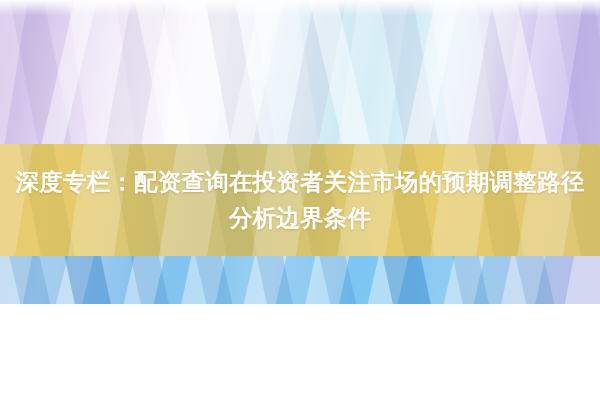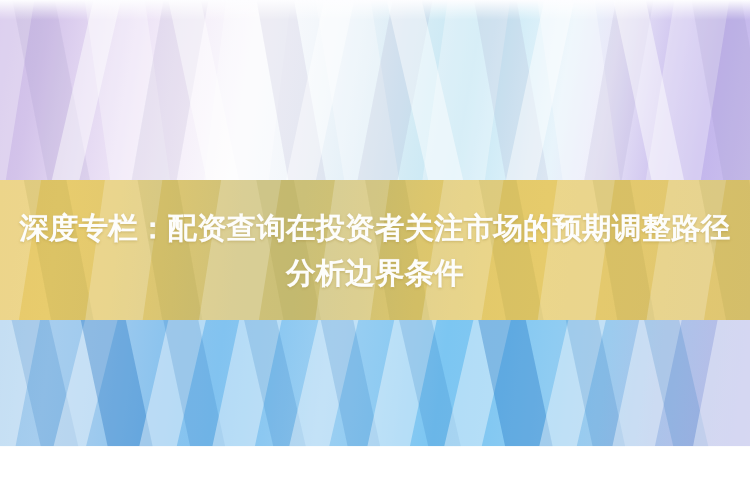--- a/index.html
+++ b/index.html
@@ -8,21 +8,21 @@
     padding: 0;
     background: #ffffff;
   }
   body {
     font-family: "Liberation Sans", "DejaVu Sans", sans-serif;
   }
 
   .banner {
     position: relative;
     width: 600px;
-    height: 357px;
+    height: 304px;
     overflow: hidden;
     background: #ffffff;
   }
 
   
   .band-top {
     position: absolute;
     left: 0; top: 0;
     width: 600px; height: 144px;
     overflow: hidden;

